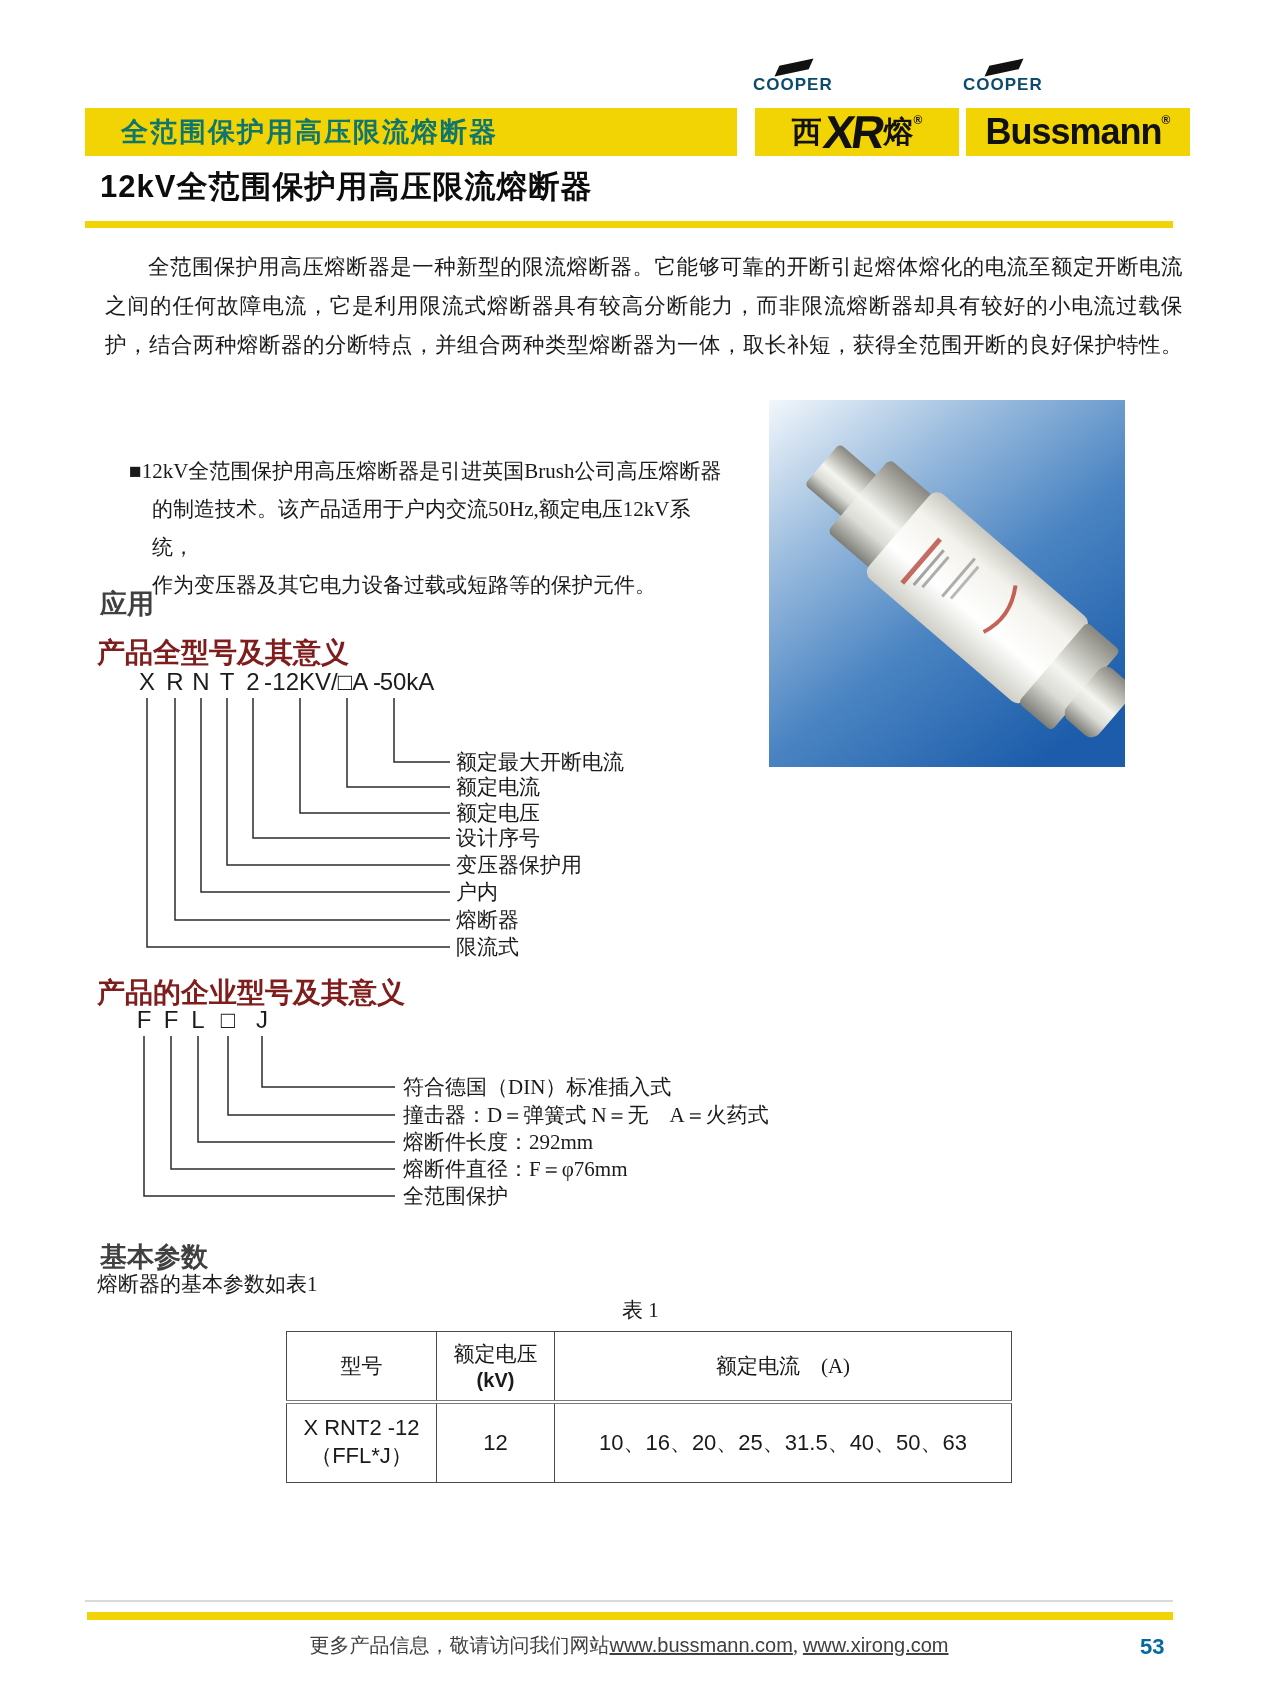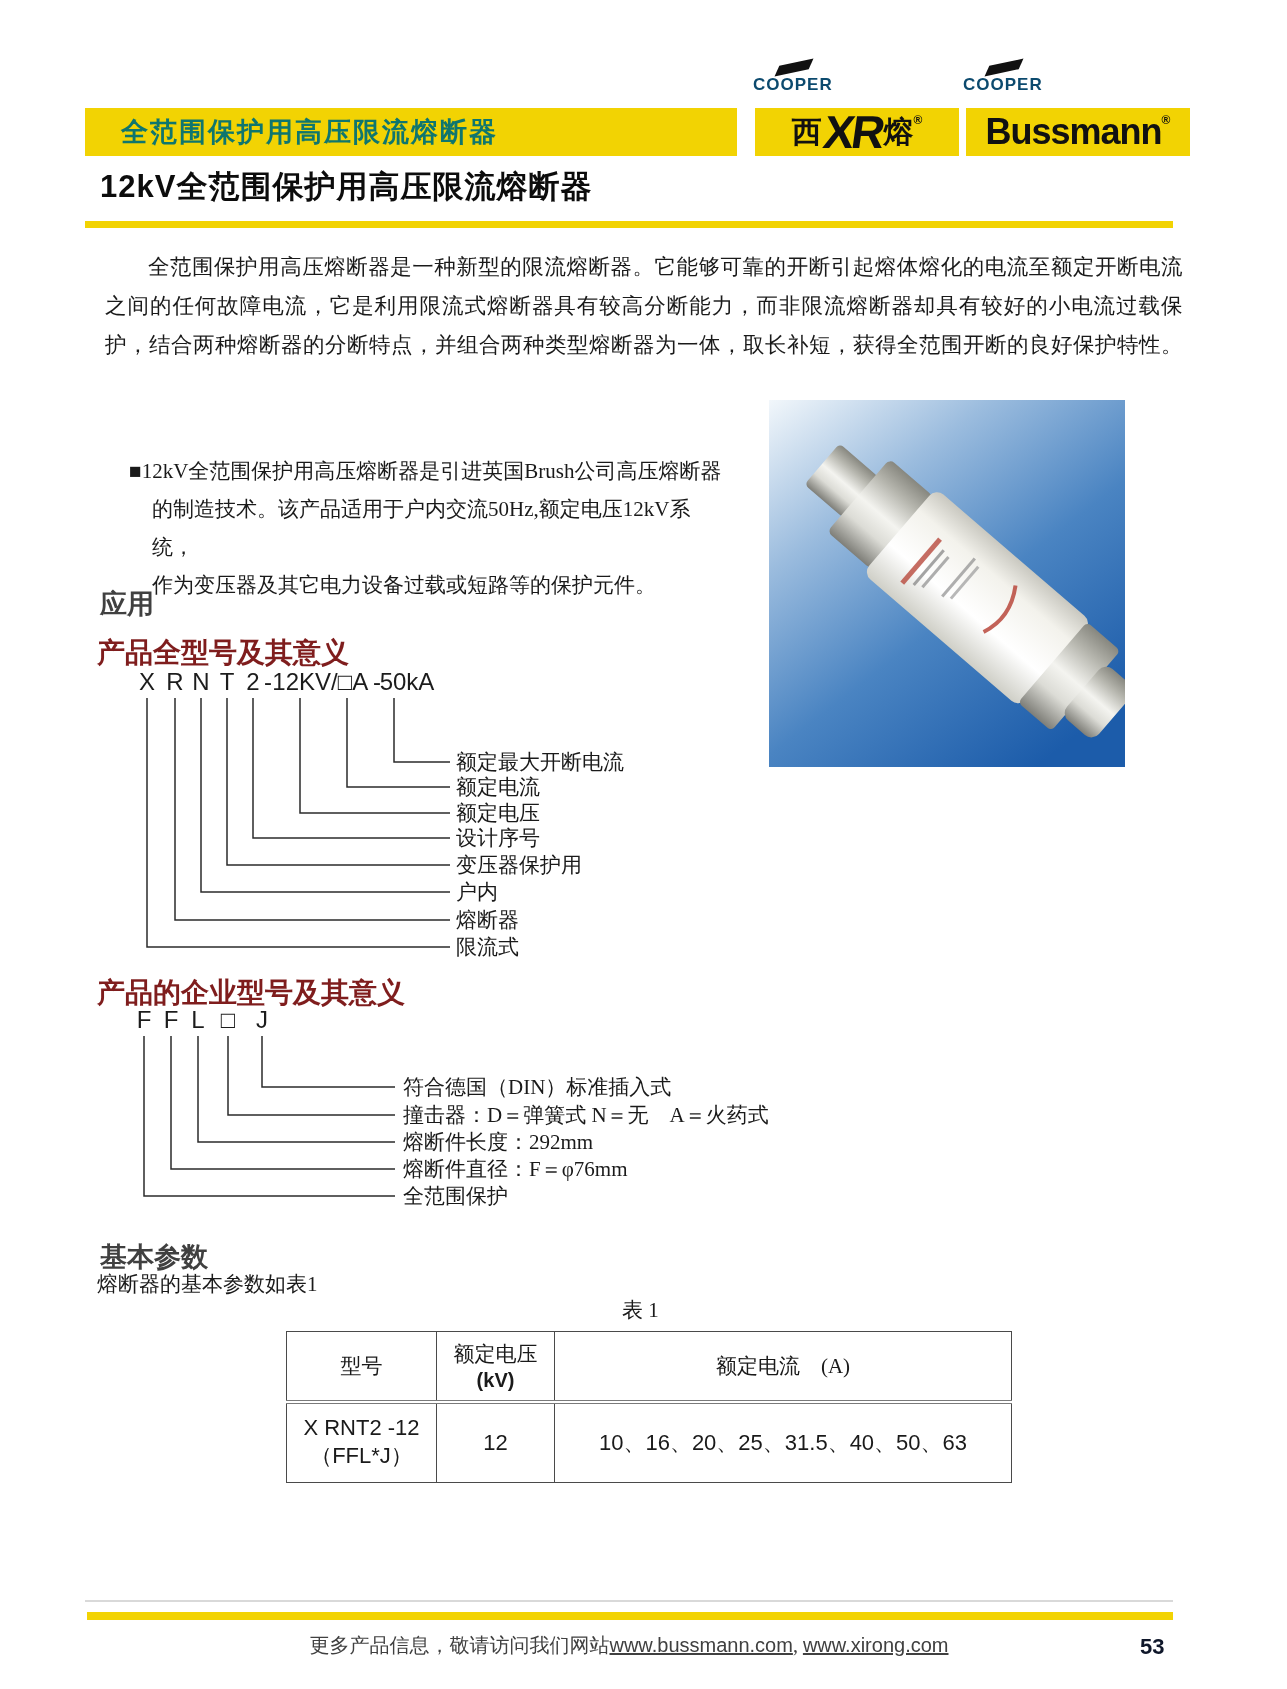--- a/index.html
+++ b/index.html
@@ -39,21 +39,21 @@
 
   table.params{border-collapse:collapse;width:725px;table-layout:fixed;}
   table.params td{border:1px solid #4a4a4a;text-align:center;vertical-align:middle;}
   table.params tr.hd td{height:66px;font-size:21px;border-bottom:4px double #7a7a7a;}
   table.params tr.dt td{height:76px;font-size:22px;font-family:"Liberation Sans","DejaVu Sans",sans-serif;}
   .kv-sub{font-size:20px;font-family:"Liberation Sans","DejaVu Sans",sans-serif;font-weight:bold;}
 
   .footer-text{left:85px;top:1632px;width:1088px;text-align:center;font-size:20px;color:#404040;}
   .footer-text .url{font-family:"Liberation Sans","DejaVu Sans",sans-serif;text-decoration:underline;}
   .page-num{left:1140px;top:1634px;width:60px;font-size:22px;font-weight:bold;
-            font-family:"Liberation Sans","DejaVu Sans",sans-serif;color:#0f172a;}
+            font-family:"Liberation Sans","DejaVu Sans",sans-serif;color:#0369a1;}
 </style>
 </head>
 <body>
 
 <div class="page">
 
   <div class="abs band band-title">全范围保护用高压限流熔断器</div>
 
   <div class="abs cooper sans" style="left:753px">
     <span class="flag"></span>

